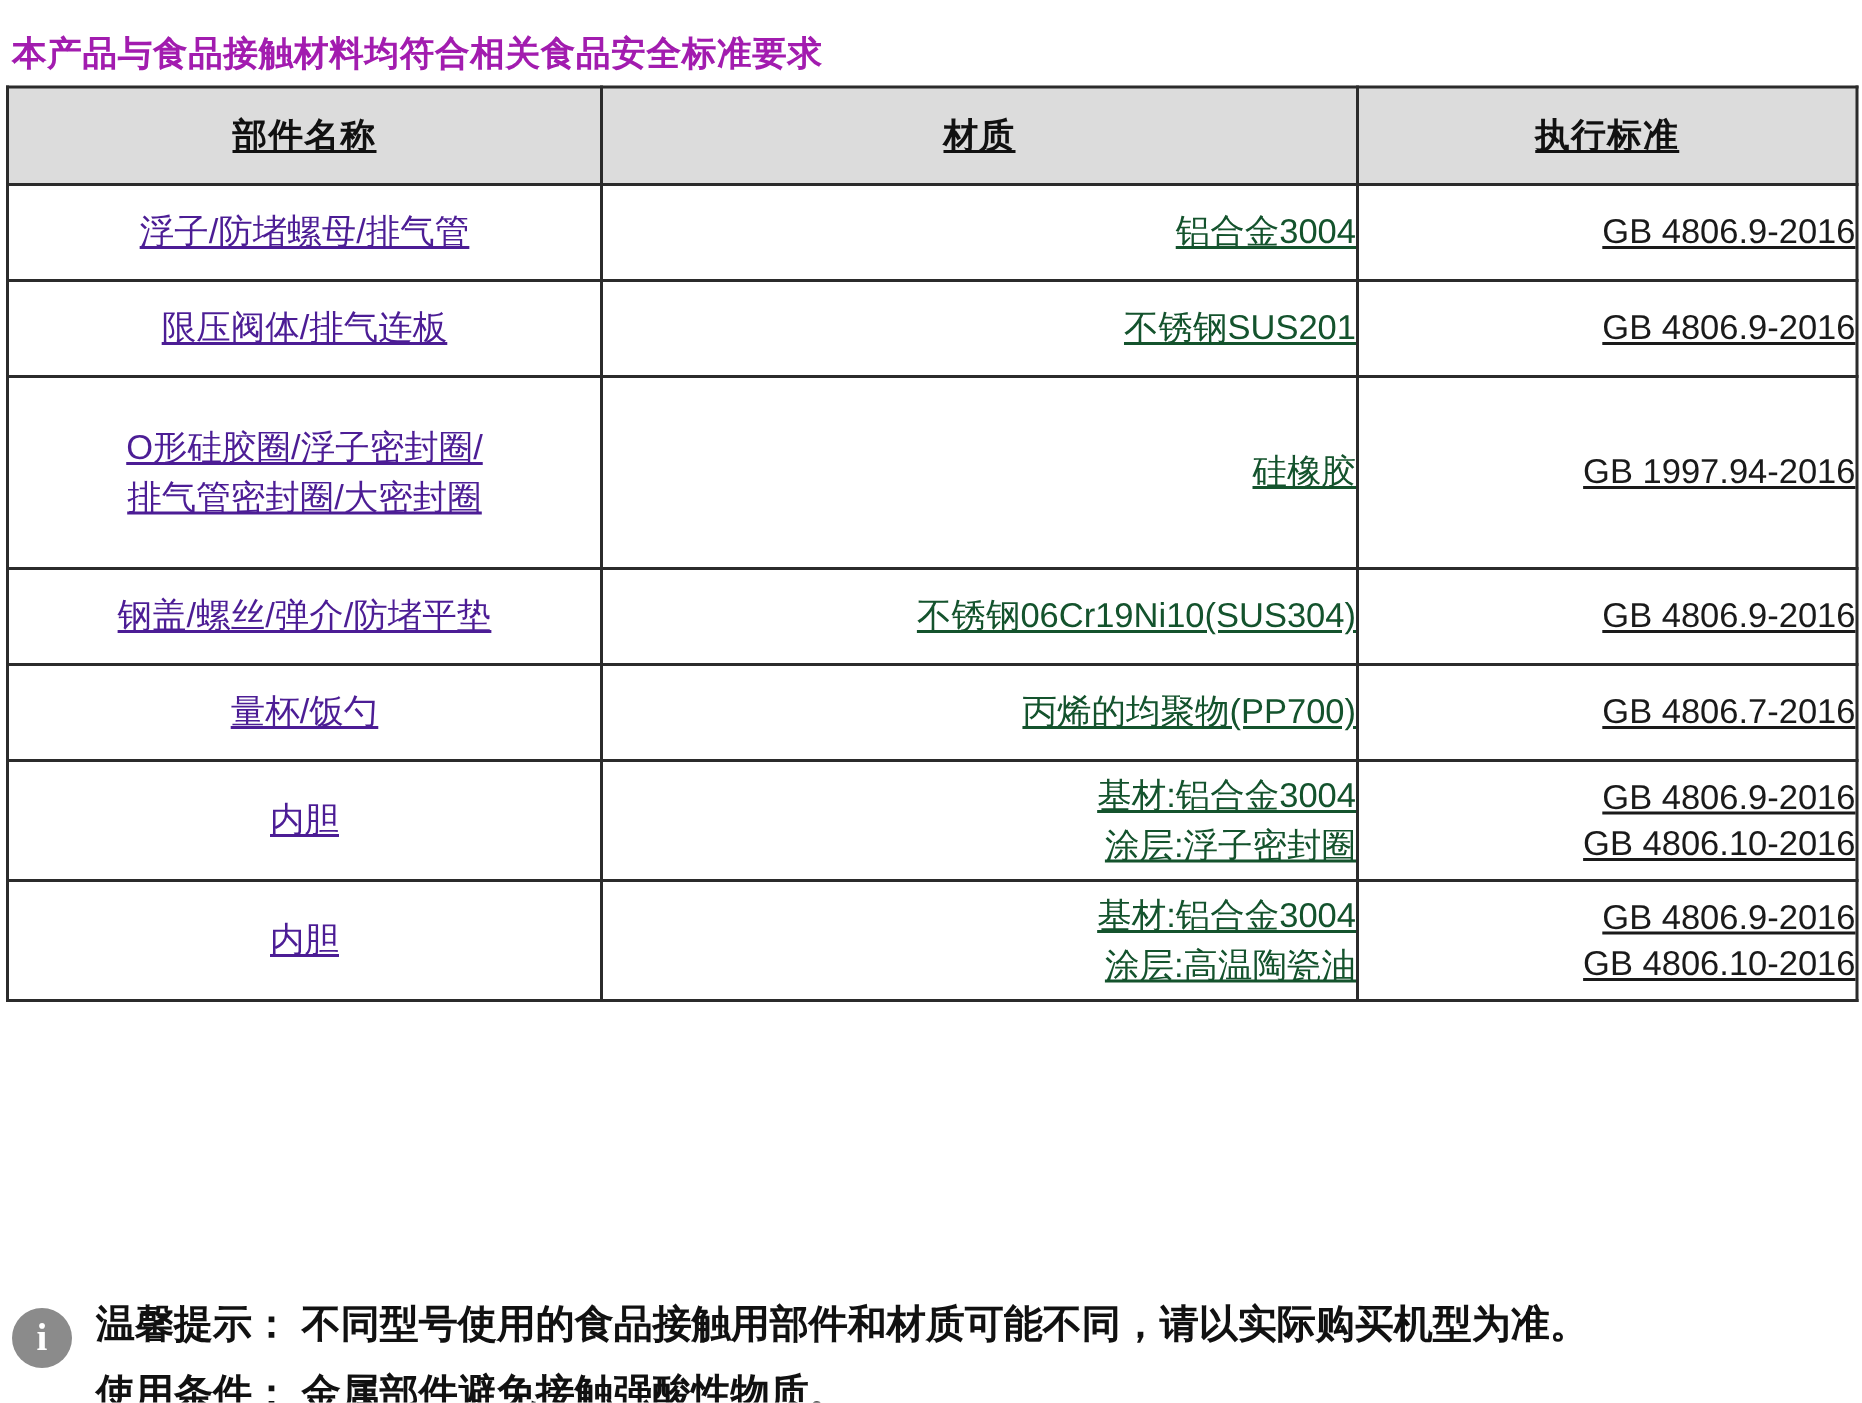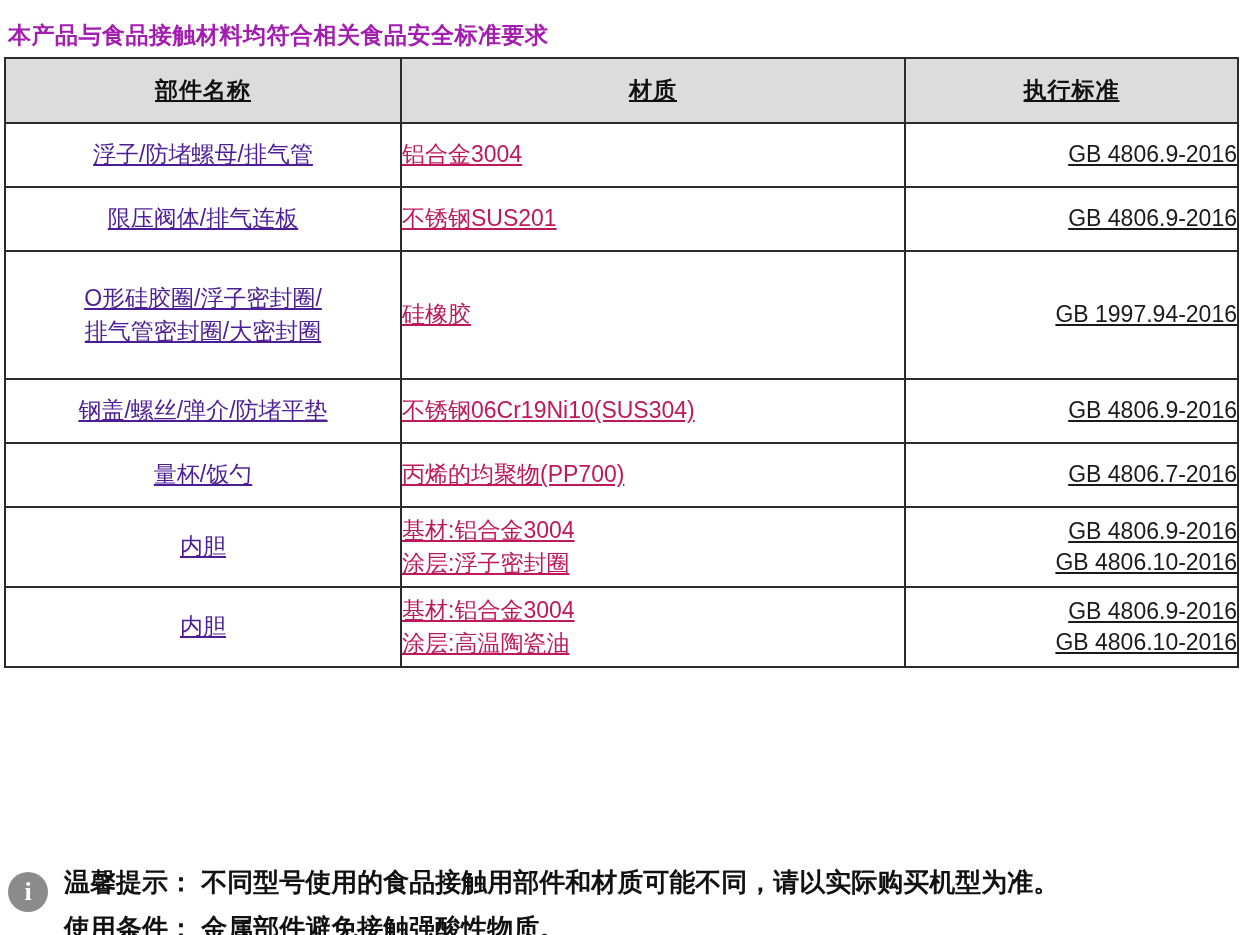--- a/index.html
+++ b/index.html
@@ -60,25 +60,25 @@
   col.c-std  { width: 333px; }
 
   td.cell-name {
     text-align: center;
     font-size: 23px;
     line-height: 1.45;
     padding: 8px 6px;
     color: #4c1d95;
   }
   td.cell-mat {
-    text-align: left;
+    text-align: right;
     font-size: 23px;
     line-height: 1.45;
     padding: 8px 0 8px 28px;
-    color: #be185d;
+    color: #14532d;
   }
   td.cell-std {
     text-align: right;
     font-size: 23px;
     line-height: 1.35;
     padding: 8px 0 8px 26px;
     color: #1a1a1a;
   }
   .row-h-single { height: 64px; }
   .row-h-tall   { height: 128px; }

